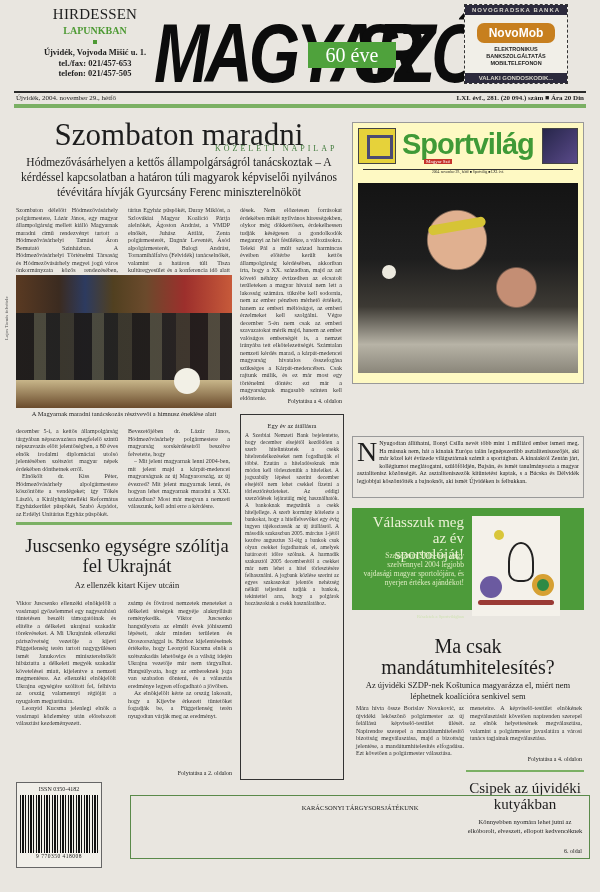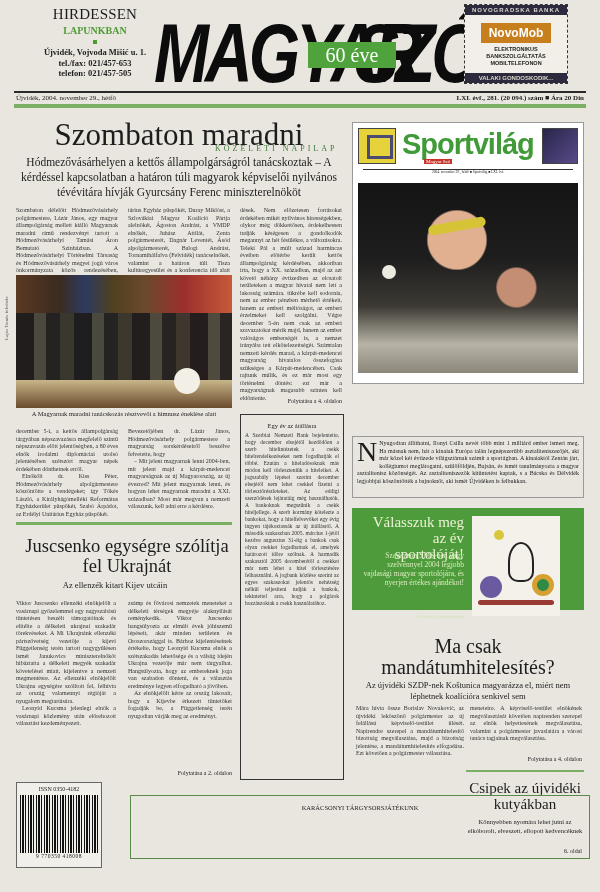--- a/index.html
+++ b/index.html
@@ -15,21 +15,21 @@
   .ad-left .ln { font-size: 8.5px; font-weight: bold; line-height: 10.5px; }
 
   .logo { left: 150px; top: 2px; width: 285px; height: 88px; }
   .logo .word { position: absolute; top: 4px; font-family: "Liberation Sans", sans-serif; font-weight: 900; font-style: italic; font-size: 66px; letter-spacing: -4px; color: #0c0c0c; transform: scaleY(1.25); transform-origin: top left; }
   .logo .w1 { left: 4px; }
   .logo .w2 { left: 205px; }
   .logo .badge { position: absolute; left: 158px; top: 40px; width: 88px; height: 26px; background: #4fa23c; color: #fff; font-family: "Liberation Serif", serif; font-size: 20px; text-align: center; line-height: 26px; }
 
   .ad-right { left: 464px; top: 4px; width: 104px; height: 80px; background: #f1efe8; border: 1px dashed #333; }
   .ad-right .top { background: #2c2a3c; color: #d8d6cc; font-size: 6px; font-weight: bold; text-align: center; height: 10px; line-height: 10px; letter-spacing: 1px; font-family: "Liberation Sans", sans-serif; }
-  .ad-right .logo2 { margin: 8px auto 3px; width: 70px; height: 20px; background: #c77f1e; border-radius: 0; color: #fff; font-family: "Liberation Sans", sans-serif; font-weight: bold; font-size: 12px; text-align: center; line-height: 20px; }
+  .ad-right .logo2 { margin: 8px auto 3px; width: 78px; height: 20px; background: #c77f1e; border-radius: 7px; color: #fff; font-family: "Liberation Sans", sans-serif; font-weight: bold; font-size: 12px; text-align: center; line-height: 20px; }
   .ad-right .txt { font-size: 5.5px; font-weight: bold; text-align: center; line-height: 7px; font-family: "Liberation Sans", sans-serif; }
   .ad-right .bot { position: absolute; bottom: 0; left: 0; right: 0; background: #2c2a3c; color: #d8d6cc; font-size: 6px; font-weight: bold; text-align: center; height: 10px; line-height: 10px; font-family: "Liberation Sans", sans-serif; }
 
   .rule-top { left: 14px; right: 14px; top: 91px; height: 2px; background: #2a2a2a; }
   .dateline { left: 16px; top: 94px; font-size: 7px; }
   .tagline { left: 215px; top: 96px; font-size: 8px; letter-spacing: 3px; color: #3f7a3a; margin-top: 48px; }
   .issue { right: 16px; top: 94px; font-size: 7px; font-weight: bold; }
   .rule-green { left: 14px; right: 14px; top: 104px; height: 4px; background: #7bb064; }
 
   
@@ -50,21 +50,21 @@
   .lead-b2 { left: 128px; top: 428px; width: 102px; }
   .green-sep { left: 16px; top: 522px; width: 216px; height: 3px; background: #7bb064; }
 
   
   .cheque { left: 240px; top: 414px; width: 104px; height: 366px; border: 1px solid #333; padding: 4px; }
   .cheque .t { font-size: 15.5px; text-align: center; line-height: 17px; }
   .cheque .s { font-size: 6.5px; text-align: center; margin: 3px 0 3px; }
   .cheque .cols { font-size: 5.5px; line-height: 7px; }
 
   
-  .sport { left: 352px; top: 122px; width: 232px; height: 262px; border: 1px solid #999; background: #ffffff; }
+  .sport { left: 352px; top: 122px; width: 232px; height: 262px; border: 1px solid #999; background: #fef9c3; }
   .sport .bar { position: absolute; left: 5px; top: 5px; right: 5px; height: 50px; }
   .sport .lbox { position: absolute; left: 0; top: 0; width: 38px; height: 36px; background: #e6d23a; border: 1px solid #444; }
   .sport .lbox::after { content: ""; position: absolute; left: 8px; top: 6px; width: 20px; height: 18px; border: 3px solid #4b4a72; }
   .sport .name { position: absolute; left: 44px; top: 0; font-family: "Liberation Sans", sans-serif; font-weight: bold; font-size: 29px; color: #3f9a37; letter-spacing: -1px; }
   .sport .sub { position: absolute; left: 66px; top: 31px; font-size: 5px; background: #c6342c; color: #fff; padding: 0 2px; }
   .sport .rbox { position: absolute; right: 0; top: 0; width: 36px; height: 36px; background: linear-gradient(135deg, #27264a, #5a4a8a); border: 1px solid #444; }
   .sport .strip { position: absolute; left: 5px; right: 5px; top: 41px; height: 5px; border-top: 1px solid #333; font-size: 3.5px; text-align: center; }
   .sport .img { position: absolute; left: 5px; top: 60px; right: 5px; height: 190px; background: radial-gradient(circle at 45% 30%, #e0b090 0 16%, transparent 17%), radial-gradient(circle at 72% 55%, #c48e74 0 10%, transparent 11%), linear-gradient(180deg, #141414 0%, #1e1e1e 40%, #3d3a34 65%, #b7b3a6 85%, #8a867a 100%); overflow: hidden; }
   .sport .band { position: absolute; left: 70px; top: 38px; width: 58px; height: 10px; background: #d6c436; border-radius: 6px; transform: rotate(-10deg); }
   .sport .ball { position: absolute; left: 24px; top: 82px; width: 14px; height: 14px; border-radius: 50%; background: #ece9de; }
@@ -91,21 +91,21 @@
   .macsak-c1 { left: 356px; top: 705px; width: 108px; }
   .macsak-c2 { left: 470px; top: 705px; width: 112px; }
   .cont3 { left: 470px; top: 756px; width: 112px; text-align: right; font-size: 6px; }
   .green-sep2 { left: 466px; top: 770px; width: 118px; height: 2px; background: #7bb064; }
   .csipek-t { left: 466px; top: 780px; width: 118px; text-align: center; font-size: 15px; line-height: 16px; }
   .csipek-d { left: 466px; top: 818px; width: 118px; text-align: center; font-size: 6.5px; line-height: 8.5px; }
   .csipek-p { left: 466px; top: 848px; width: 116px; text-align: right; font-size: 6px; }
 
   
   .jus-t { left: 14px; top: 536px; width: 226px; text-align: center; font-size: 18.5px; line-height: 20px; }
-  .jus-d { left: 2px; top: 580px; width: 226px; text-align: center; font-size: 8.5px; }
+  .jus-d { left: 14px; top: 580px; width: 226px; text-align: center; font-size: 8.5px; }
   .jus-c1 { left: 16px; top: 600px; width: 100px; }
   .jus-c2 { left: 128px; top: 600px; width: 104px; }
   .cont2 { left: 128px; top: 770px; width: 104px; text-align: right; font-size: 6px; }
 
   
   .isbn { left: 16px; top: 782px; width: 86px; height: 86px; border: 1px solid #666; padding: 3px; background: #f1efe9; }
   .isbn .n { font-size: 6px; text-align: center; }
   .isbn .bars { height: 58px; margin-top: 3px; background: repeating-linear-gradient(90deg, #111 0 1px, transparent 1px 2px, #111 2px 4px, transparent 4px 5px, #111 5px 6px, transparent 6px 8px); }
   .isbn .num { font-size: 5.5px; text-align: center; letter-spacing: 0.5px; }
 

